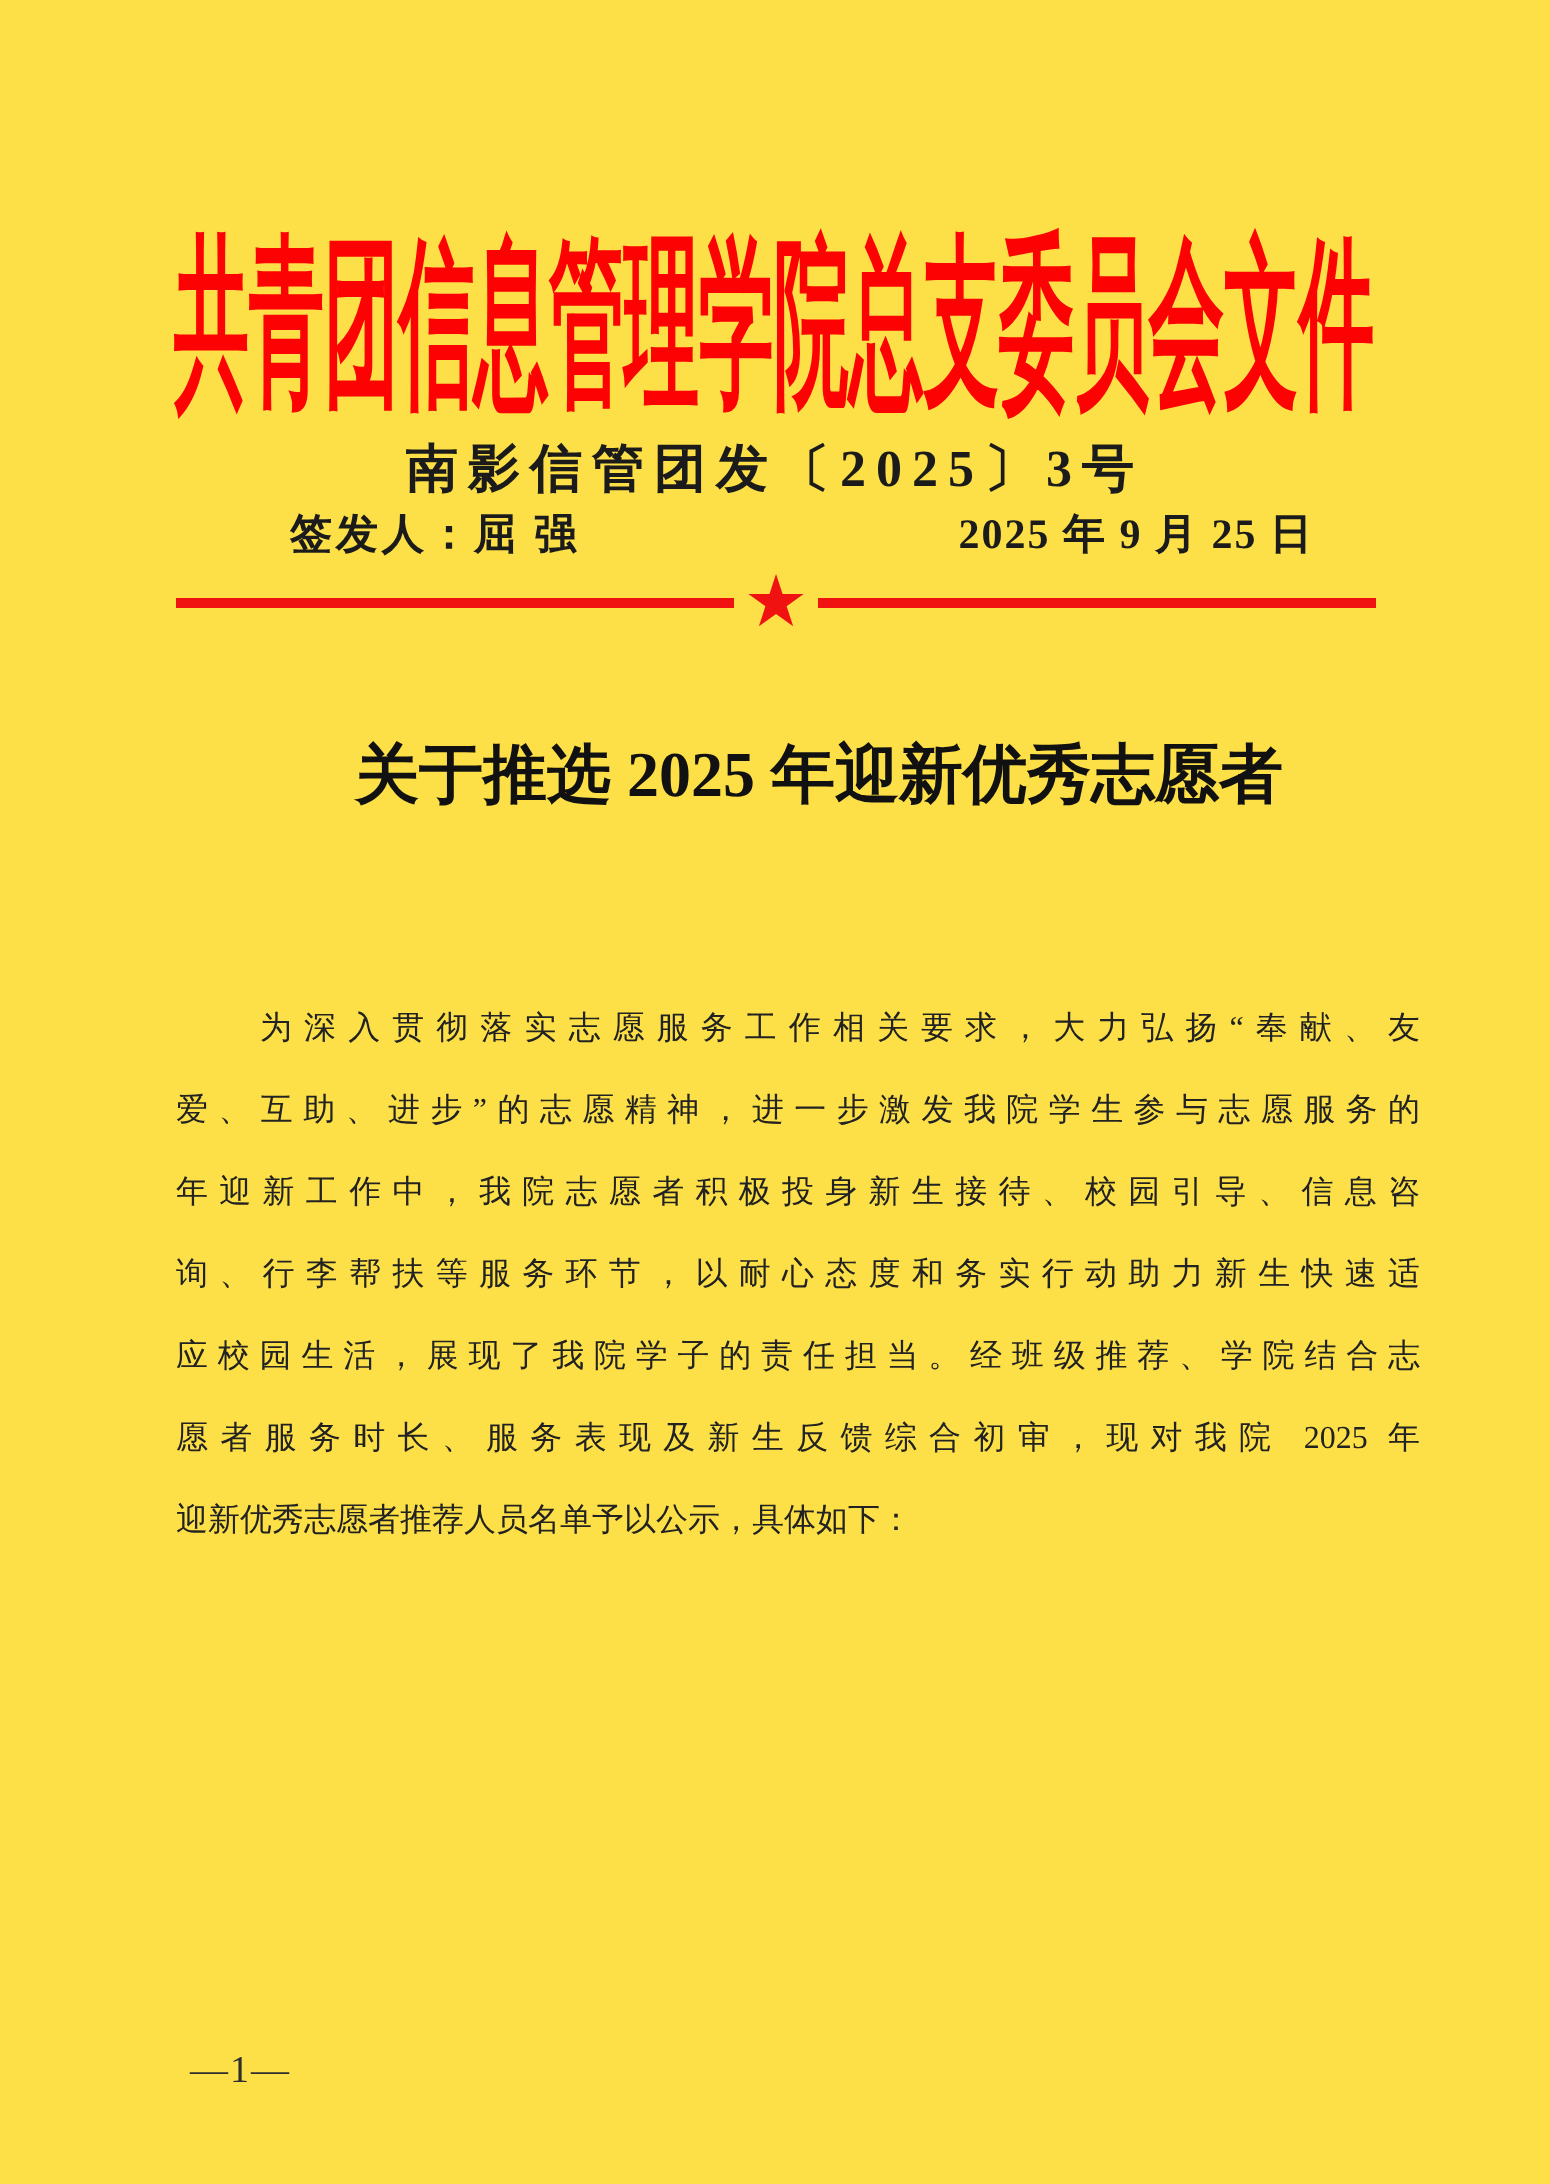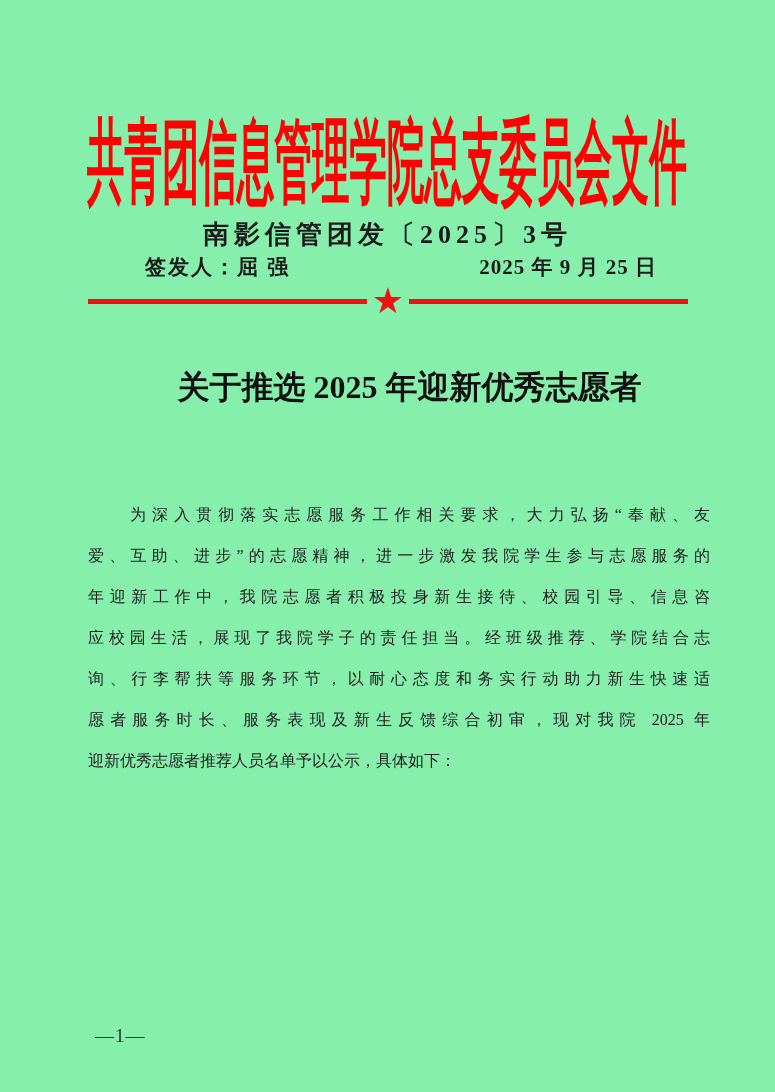--- a/index.html
+++ b/index.html
@@ -8,21 +8,21 @@
     --ink:#1b1b1b;
   }
   *{margin:0;padding:0;box-sizing:border-box;}
   html,body{background:#ffffff;}
   body{
     width:775px;height:1092px;
     font-family:"Liberation Serif","DejaVu Serif",serif;
     color:var(--ink);
     position:relative;overflow:hidden;
   }
-  .page{position:absolute;inset:0;background:#86efac;}
+  .page{position:absolute;inset:0;background:#fde047;}
 
   
   .banner{position:absolute;top:94px;left:0;width:775px;height:118px;text-align:center;}
   .banner svg{display:block;margin:0 auto;}
 
   
   .docnum{
     position:absolute;top:217px;left:0;width:775px;
     text-align:center;font-size:26px;font-weight:bold;
     letter-spacing:5px;color:var(--ink);
@@ -99,21 +99,21 @@
   </div>
 
   <div class="doc-title">
     <div>关于推选 2025 年迎新优秀志愿者</div>
   </div>
 
   <div class="body-block">
     <div class="bline indent">为深入贯彻落实志愿服务工作相关要求，大力弘扬“奉献、友</div>
     <div class="bline">爱、互助、进步”的志愿精神，进一步激发我院学生参与志愿服务的</div>
     <div class="bline">年迎新工作中，我院志愿者积极投身新生接待、校园引导、信息咨</div>
+    <div class="bline">询、行李帮扶等服务环节，以耐心态度和务实行动助力新生快速适</div>
     <div class="bline">应校园生活，展现了我院学子的责任担当。经班级推荐、学院结合志</div>
-    <div class="bline">询、行李帮扶等服务环节，以耐心态度和务实行动助力新生快速适</div>
     <div class="bline">愿者服务时长、服务表现及新生反馈综合初审，现对我院 2025 年</div>
     <div class="bline plain">迎新优秀志愿者推荐人员名单予以公示，具体如下：</div>
   </div>
 
   <div class="pagenum">—1—</div>
 
 </div>
 
 </body></html>

